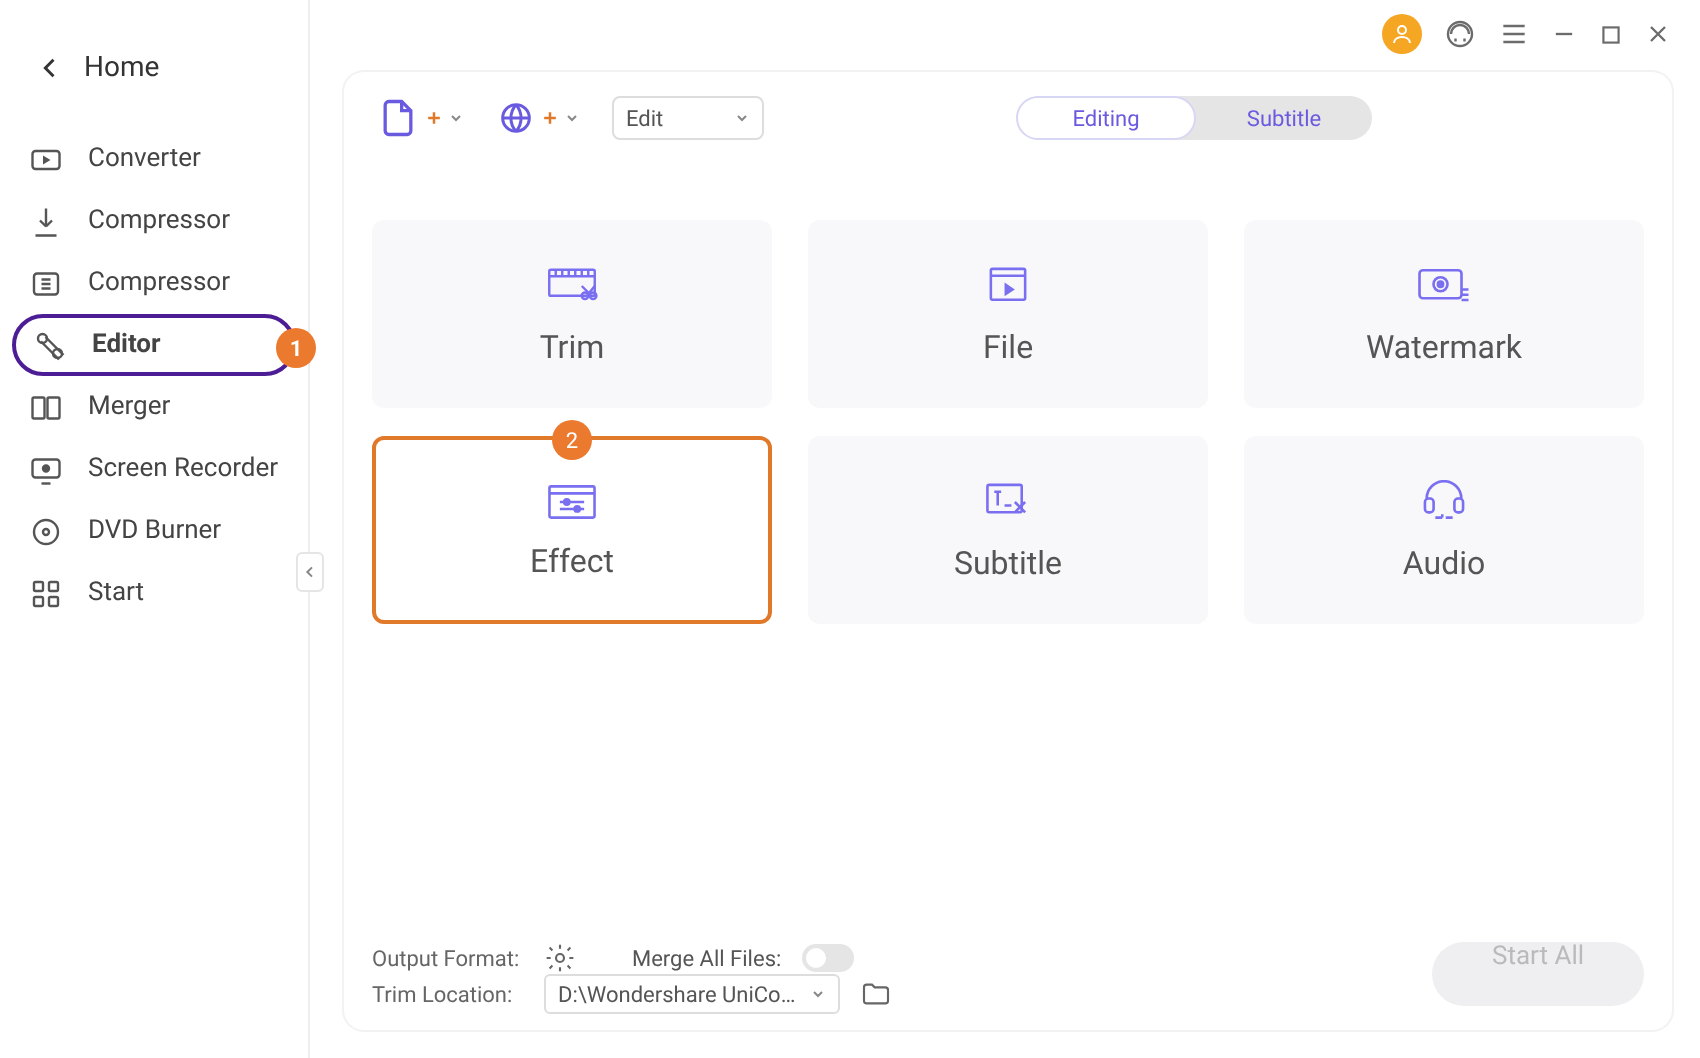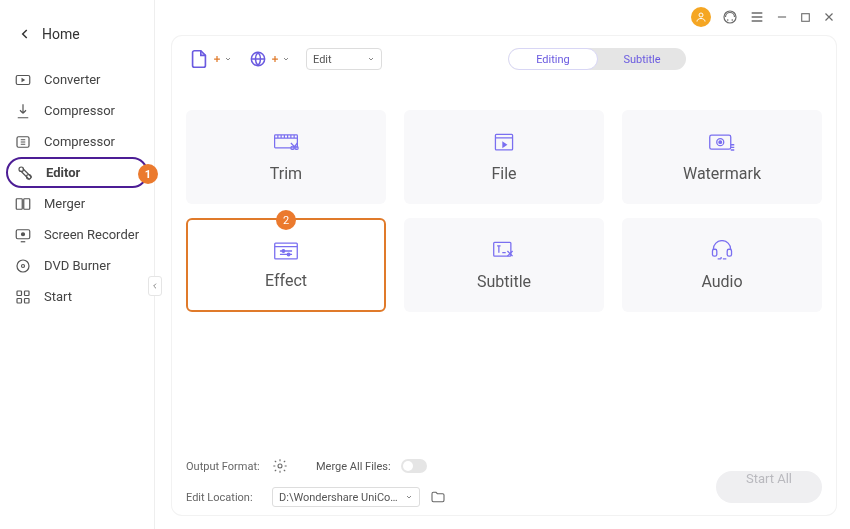--- a/index.html
+++ b/index.html
@@ -29,21 +29,21 @@
 .seg { margin-left: 110px; width: 178px; height: 22px; border-radius: 11px; background: #e5e5e5; display: flex; overflow: hidden; font-size: 11px; }
 .seg .tab { flex: 1; display: flex; align-items: center; justify-content: center; color: #6a5ae0; cursor: pointer; }
 .seg .tab.active { background: #fff; border: 1px solid #d8d6f5; border-radius: 11px; }
 
 .grid { padding: 28px 14px 0 14px; display: grid; grid-template-columns: repeat(3, 200px); gap: 14px 18px; justify-content: start; }
 .card { height: 94px; background: #f8f8fa; border-radius: 6px; display: flex; flex-direction: column; align-items: center; justify-content: center; gap: 10px; cursor: pointer; position: relative; }
 .card.sel { border: 2px solid #e07a2a; background: #fff; }
 .card .cicon { color: #7a6ff0; }
 .card .clabel { font-size: 16px; color: #555; }
 
-.bottombar { position: absolute; left: 14px; right: 14px; bottom: 8px; display: flex; flex-direction: column; gap: 13px; font-size: 11px; color: #555; }
+.bottombar { position: absolute; left: 14px; right: 14px; bottom: 8px; display: flex; flex-direction: column; gap: 0; font-size: 11px; color: #555; }
 .brow { display: flex; align-items: center; gap: 10px; }
 .brow .label { width: 76px; color: #666; }
 .brow .select-wide { width: 148px; height: 20px; border: 1px solid #ddd; border-radius: 3px; font-size: 11px; padding: 0 6px; display: flex; align-items: center; justify-content: space-between; cursor: pointer; background: #fff; }
 .brow .iconbtn { color: #666; cursor: pointer; }
 .toggle { width: 26px; height: 14px; background: #e5e5e5; border-radius: 7px; position: relative; }
 .toggle::after { content: ""; position: absolute; left: 2px; top: 2px; width: 10px; height: 10px; border-radius: 50%; background: #fff; }
 .start-btn { position: absolute; right: 0; bottom: 4px; width: 106px; height: 32px; border-radius: 16px; background: #efeff1; color: #b9b9be; font-size: 13px; display: flex; align-items: flex-start; justify-content: center; cursor: pointer; }
 
 svg { display: block; }
 </style>
@@ -298,21 +298,21 @@
       <span class="iconbtn">
           <svg width="16" height="16" viewBox="0 0 24 24" fill="none" stroke="#666" stroke-width="1.6">
             <circle cx="12" cy="12" r="3"></circle>
             <path d="M12 2v3M12 19v3M4.2 4.2l2.1 2.1M17.7 17.7l2.1 2.1M2 12h3M19 12h3M4.2 19.8l2.1-2.1M17.7 6.3l2.1-2.1"></path>
           </svg>
         </span>
       <span style="margin-left:18px;">Merge All Files:</span>
       <div class="toggle"></div>
     </div>
     <div class="brow">
-      <span class="label">Edit Location:</span>
+      <span class="label">Trim Location:</span>
       <div class="select-wide">
         <span style="white-space:nowrap; overflow:hidden; text-overflow:ellipsis; max-width:120px;">D:\Wondershare UniConverter 1</span>
         <svg width="8" height="8" viewBox="0 0 24 24" stroke="#888" stroke-width="3" fill="none">
             <path d="M6 9l6 6 6-6"></path>
           </svg>
       </div>
       <span class="iconbtn">
           <svg width="16" height="16" viewBox="0 0 24 24" fill="none" stroke="#666" stroke-width="1.6">
             <path d="M3 7a2 2 0 0 1 2-2h4l2 2h8a2 2 0 0 1 2 2v8a2 2 0 0 1-2 2H5a2 2 0 0 1-2-2z"></path>
           </svg>

